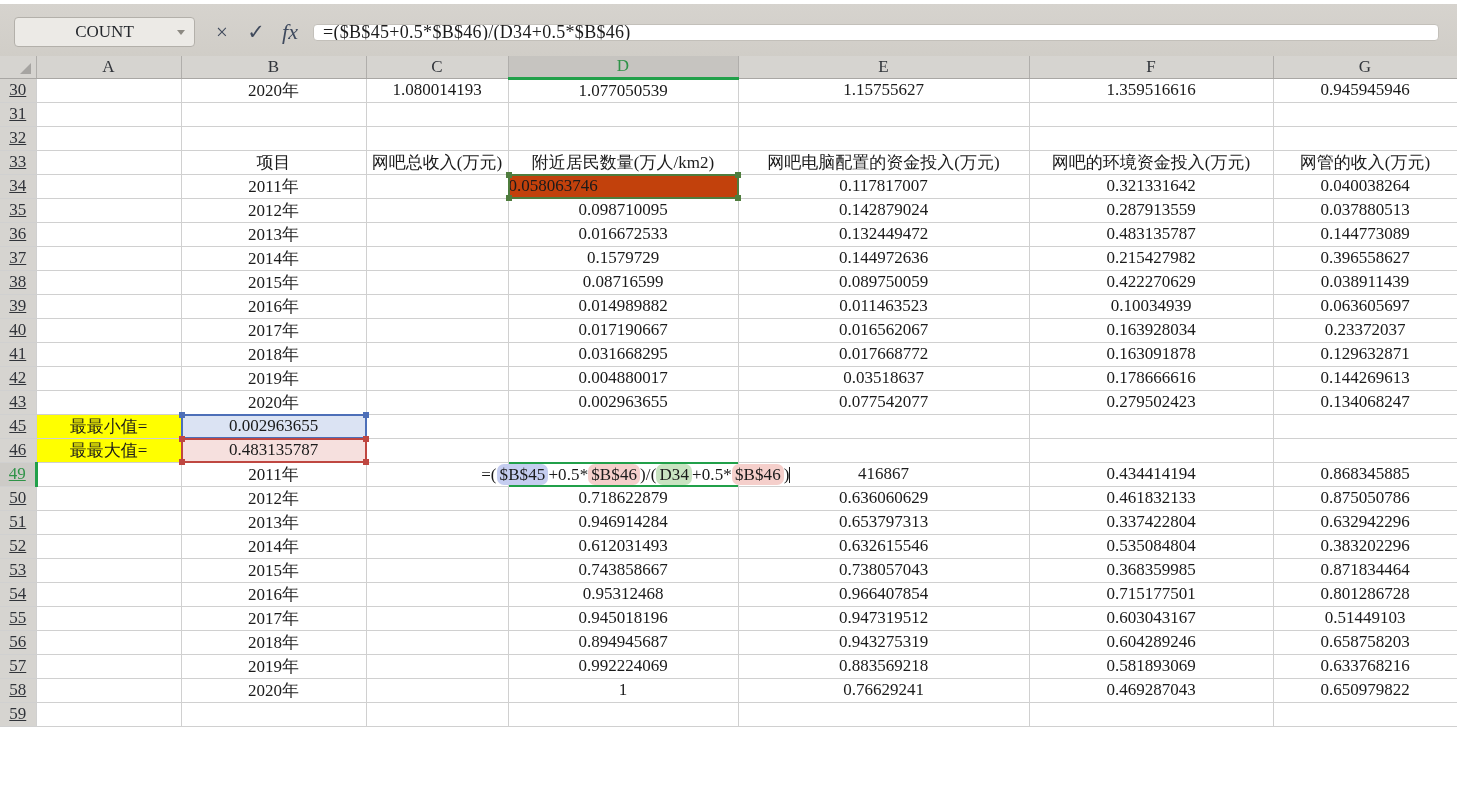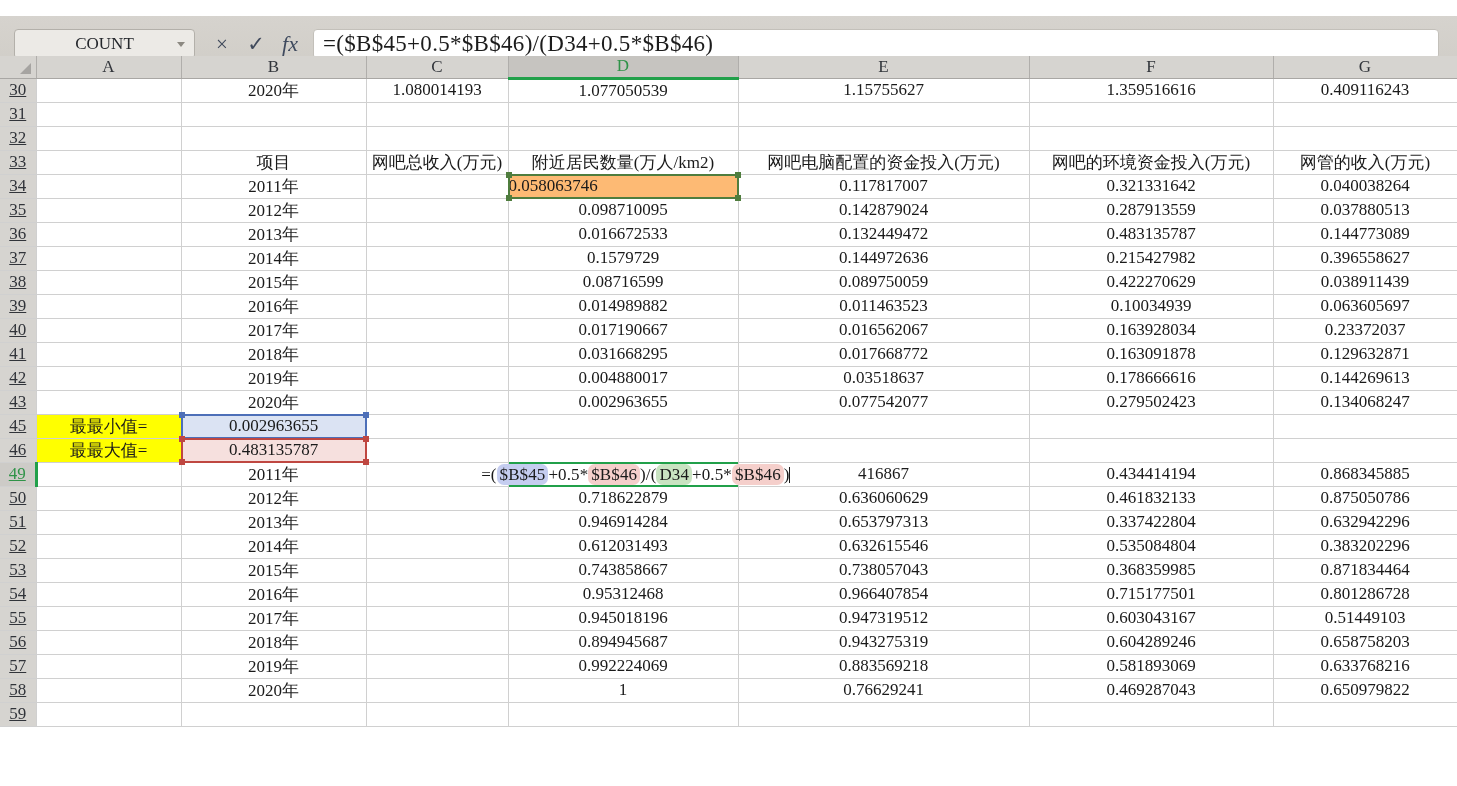--- a/index.html
+++ b/index.html
@@ -7,21 +7,21 @@
     margin: 0; padding: 0;
     width: 1457px; height: 786px;
     overflow: hidden;
     background: #ffffff;
     font-family: "Liberation Serif", "DejaVu Serif", serif;
   }
 
   
   #formula-bar {
     position: absolute;
-    left: 0; top: 16px;
+    left: 0; top: 4px;
     width: 1457px; height: 56px;
     background: #d4d0c8;
     background: linear-gradient(#d6d3ce, #d0cdc7);
     display: flex;
     align-items: center;
     padding: 0 8px;
   }
   #name-box {
     width: 181px; height: 30px;
     background: #eceae6;
@@ -55,30 +55,30 @@
   #fbtn-cancel { font-size: 21px; margin-left: 12px; }
   #fbtn-accept { font-size: 21px; }
   #fbtn-fx {
     font-style: italic;
     font-family: "Liberation Serif", serif;
     font-size: 22px;
     color: #3f4a5e;
   }
   #formula-input {
     flex: 1;
-    height: 30px;
+    height: 17px;
     margin-left: 8px;
     margin-right: 10px;
     background: #ffffff;
     border: 1px solid #c3c0ba;
     border-radius: 4px;
     display: flex;
     align-items: center;
     padding-left: 9px;
-    font-size: 23px;
+    font-size: 18px;
     color: #1c1c1c;
     letter-spacing: 0.3px;
     overflow: hidden;
     white-space: nowrap;
   }
 
   
   #grid-wrap {
     position: absolute;
     left: 0; top: 56px;
@@ -161,21 +161,21 @@
   col.c-f  { width: 244px; }
   col.c-g  { width: 184px; }
 
   td.num   { text-align: center; }
   td.empty { }
 
   td.yellow { background: #ffff00; text-align: center; color: #1a1a1a; }
 
   
   td.sel-cell {
-    background: #fdba74;
+    background: #c2410c;
     position: relative;
   }
   td.sel-cell .selbox {
     position: absolute;
     left: -1px; top: -1px; right: -1px; bottom: -1px;
     border: 2px solid #4f7d3e;
     pointer-events: none;
   }
   td.sel-cell .handle {
     position: absolute;
@@ -285,21 +285,21 @@
           <th>G</th>
         </tr>
         <tr>
           <td class="rowhead">30</td>
           <td class="empty"></td>
           <td class="num"><span>2020年</span></td>
           <td class="num"><span>1.080014193</span></td>
           <td class="num"><span>1.077050539</span></td>
           <td class="num"><span>1.15755627</span></td>
           <td class="num"><span>1.359516616</span></td>
-          <td class="num"><span>0.409116243</span></td>
+          <td class="num"><span>0.945945946</span></td>
         </tr>
         <tr>
           <td class="rowhead">31</td>
           <td class="empty"></td>
           <td class="empty"></td>
           <td class="empty"></td>
           <td class="empty"></td>
           <td class="empty"></td>
           <td class="empty"></td>
           <td class="empty"></td>

